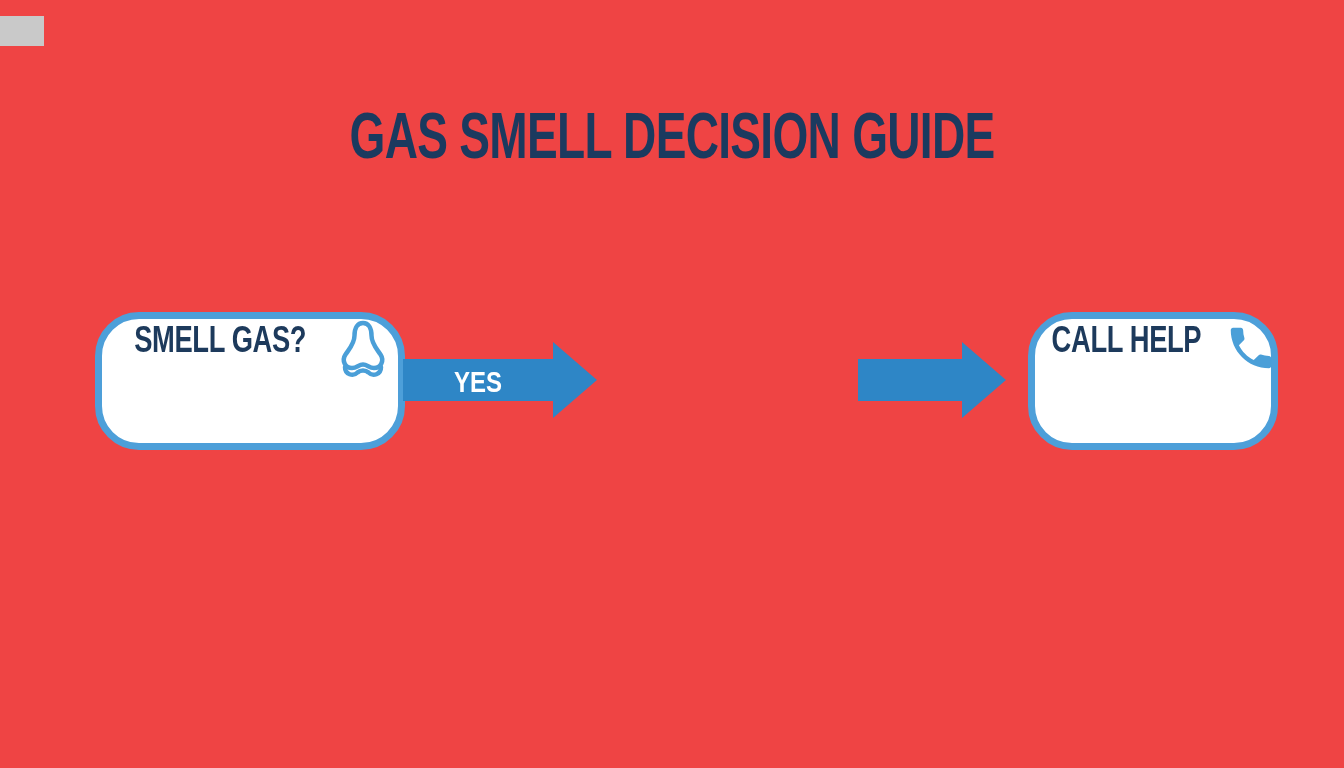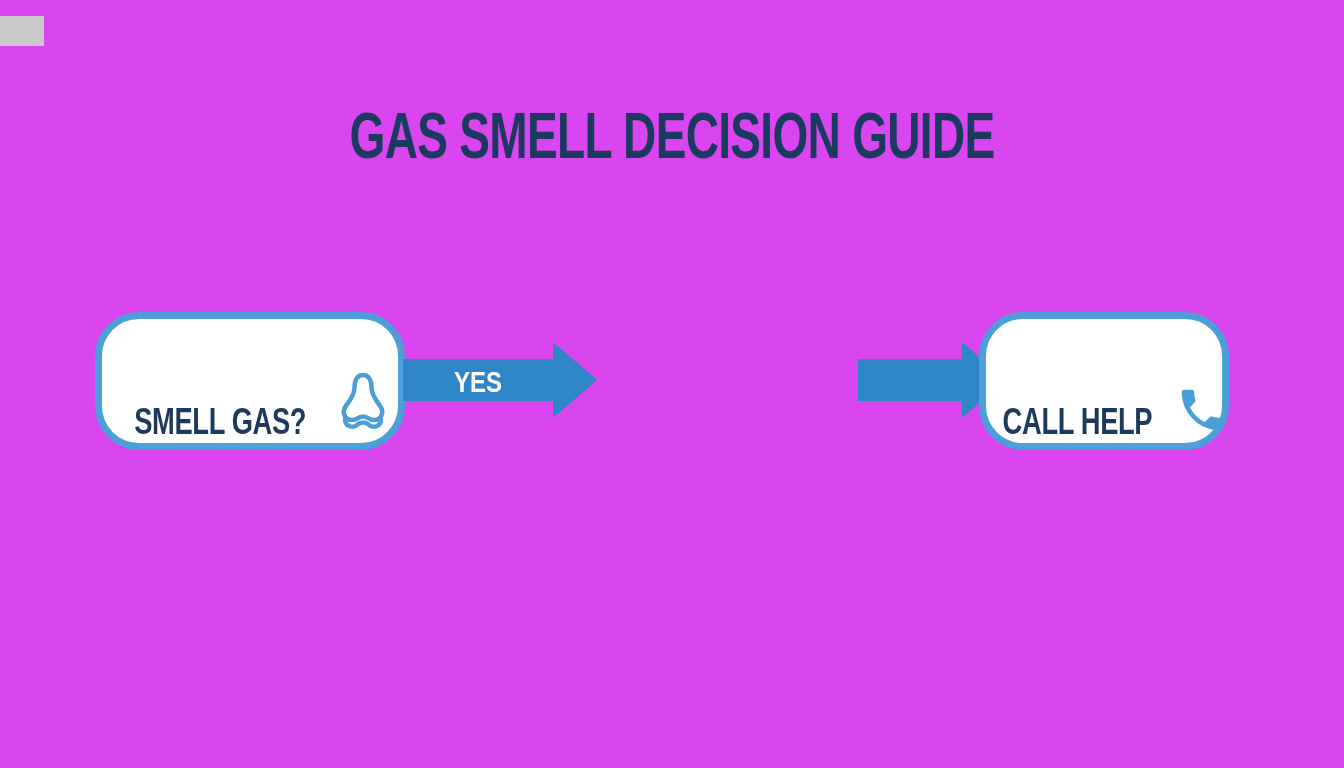--- a/index.html
+++ b/index.html
@@ -5,21 +5,21 @@
   html, body {
     margin: 0;
     padding: 0;
     background: #ffffff;
     font-family: "Liberation Sans", sans-serif;
   }
   .canvas {
     position: relative;
     width: 1344px;
     height: 768px;
-    background: #d946ef;
+    background: #ef4444;
     overflow: hidden;
   }
   .scan-artifact {
     position: absolute;
     left: 0;
     top: 16px;
     width: 44px;
     height: 30px;
     background: #c9c9c9;
   }
@@ -39,27 +39,27 @@
   }
   .node {
     position: absolute;
     top: 312px;
     height: 138px;
     box-sizing: border-box;
     background: #ffffff;
     border: 7px solid #4d9fd9;
     border-radius: 44px;
     display: flex;
-    align-items: flex-end;
+    align-items: flex-start;
     justify-content: center;
     gap: 0px;
   }
   .node-1 { left: 95px;  width: 310px; }
   .node-2 { left: 602px; width: 256px; }
-  .node-3 { left: 979px; width: 250px; }
+  .node-3 { left: 1028px; width: 250px; }
   .node-label {
     font-size: 36px;
     font-weight: 700;
     color: #1d3a5c;
     letter-spacing: -0.5px;
     white-space: nowrap;
     transform: scaleX(0.76);
     display: inline-block;
   }
   .node-icon {

